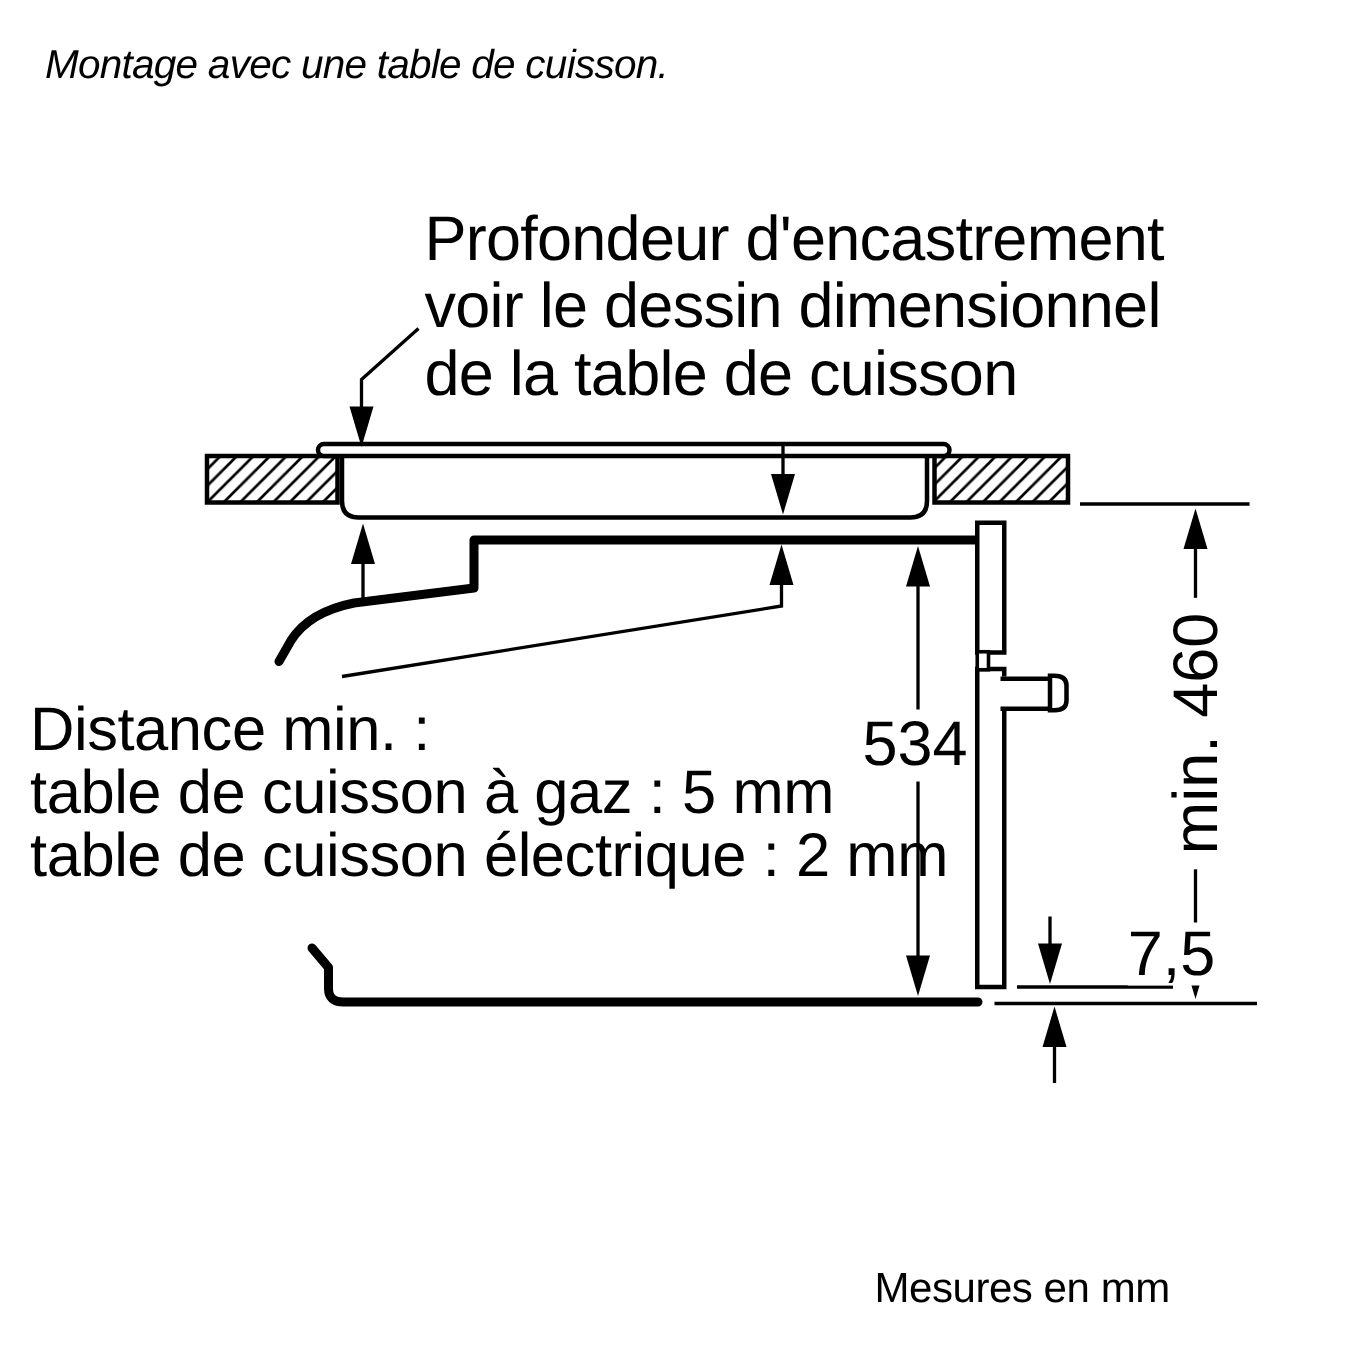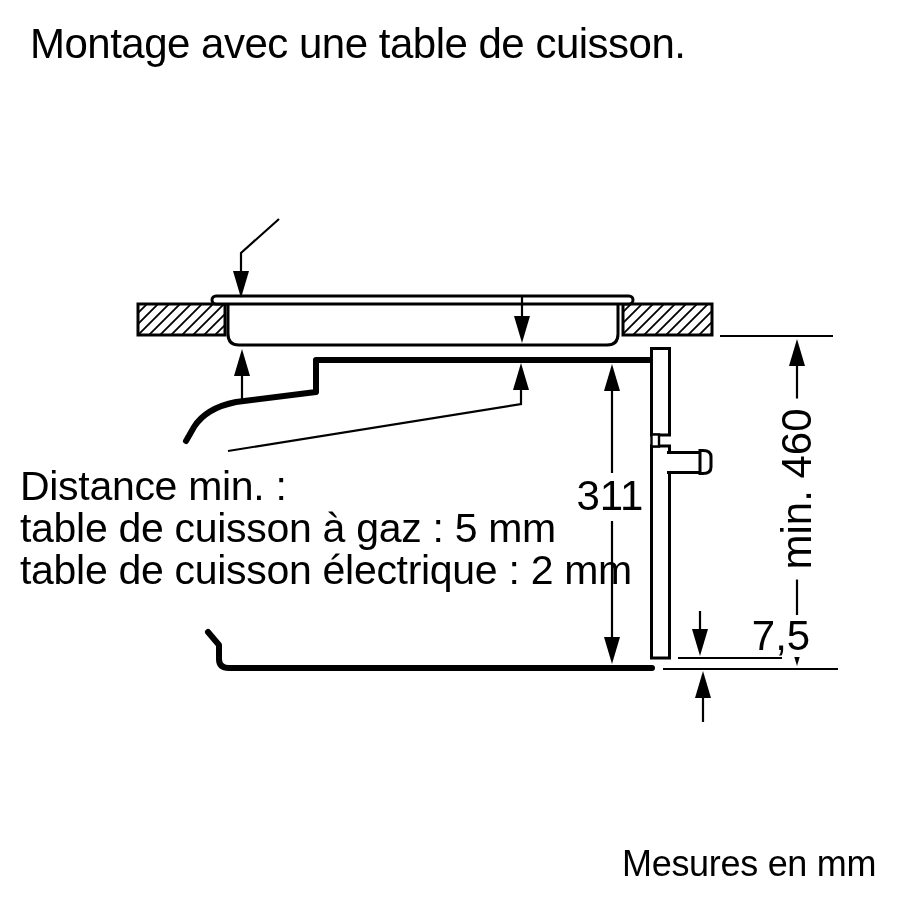--- a/index.html
+++ b/index.html
@@ -2,28 +2,28 @@
 <html><head>
 <meta charset="utf-8">
 <style>
   html,body{margin:0;padding:0;background:#fff;}
   .stage{
     position:relative;width:900px;height:900px;background:#fff;overflow:hidden;
     font-family:"Liberation Sans","DejaVu Sans",sans-serif;color:#000;
   }
   .stage svg{position:absolute;left:0;top:0;}
   .label{position:absolute;white-space:nowrap;color:#000;}
-  .title{left:30px;top:21px;font-size:42px;line-height:45px;letter-spacing:-0.5px;}
+  .title{left:30px;top:21px;font-size:27px;line-height:45px;letter-spacing:-0.5px;font-style:italic;}
   .profondeur{left:283px;top:136px;font-size:42px;line-height:45px;letter-spacing:-0.5px;}
   .distance{left:20px;top:465px;font-size:41px;line-height:42px;letter-spacing:-0.3px;}
   .dim{font-size:42px;line-height:42px;background:#fff;}
   .dim-442{left:610px;top:475px;transform:translateX(-50%);padding:0 3px;}
   .dim-460{left:797px;top:489px;transform:translate(-50%,-50%) rotate(-90deg);padding:0 10px;}
   .dim-75{left:781px;top:615px;transform:translateX(-50%);}
-  .footer{left:583px;top:843px;font-size:36px;letter-spacing:-0.3px;margin-left:39px;}
+  .footer{left:583px;top:843px;font-size:28px;letter-spacing:-0.3px;}
   
   .ln{stroke:#000;fill:none;}
   .thin{stroke-width:2.2;}
   .mid{stroke-width:3;}
   .thick{stroke-width:6;stroke-linecap:round;stroke-linejoin:round;}
   .solid{fill:#000;stroke:none;}
   .wfill{fill:#fff;}
 </style>
 </head>
 <body>
@@ -101,25 +101,30 @@
       <line class="ln thin" x1="678" y1="658" x2="782" y2="658"></line>
       <line class="ln thin" x1="700" y1="611" x2="700" y2="631"></line>
       <polygon class="solid" points="700,656 692,629 708,629"></polygon>
       <polygon class="solid" points="703,671 695,698 711,698"></polygon>
       <line class="ln thin" x1="703" y1="696" x2="703" y2="722"></line>
     </g>
   </svg>
 
   <div class="label title">Montage avec une table de cuisson.</div>
 
+  <div class="label profondeur">
+    <div>Profondeur d'encastrement</div>
+    <div>voir le dessin dimensionnel</div>
+    <div>de la table de cuisson</div>
+  </div>
 
   <div class="label distance">
     <div>Distance min. :</div>
     <div>table de cuisson à gaz : 5 mm</div>
     <div>table de cuisson électrique : 2 mm</div>
   </div>
 
-  <div class="label dim dim-442">311</div>
+  <div class="label dim dim-442">534</div>
   <div class="label dim dim-460">min. 460</div>
   <div class="label dim dim-75">7,5</div>
 
   <div class="label footer">Mesures en mm</div>
 </div>
 
 </body></html>

